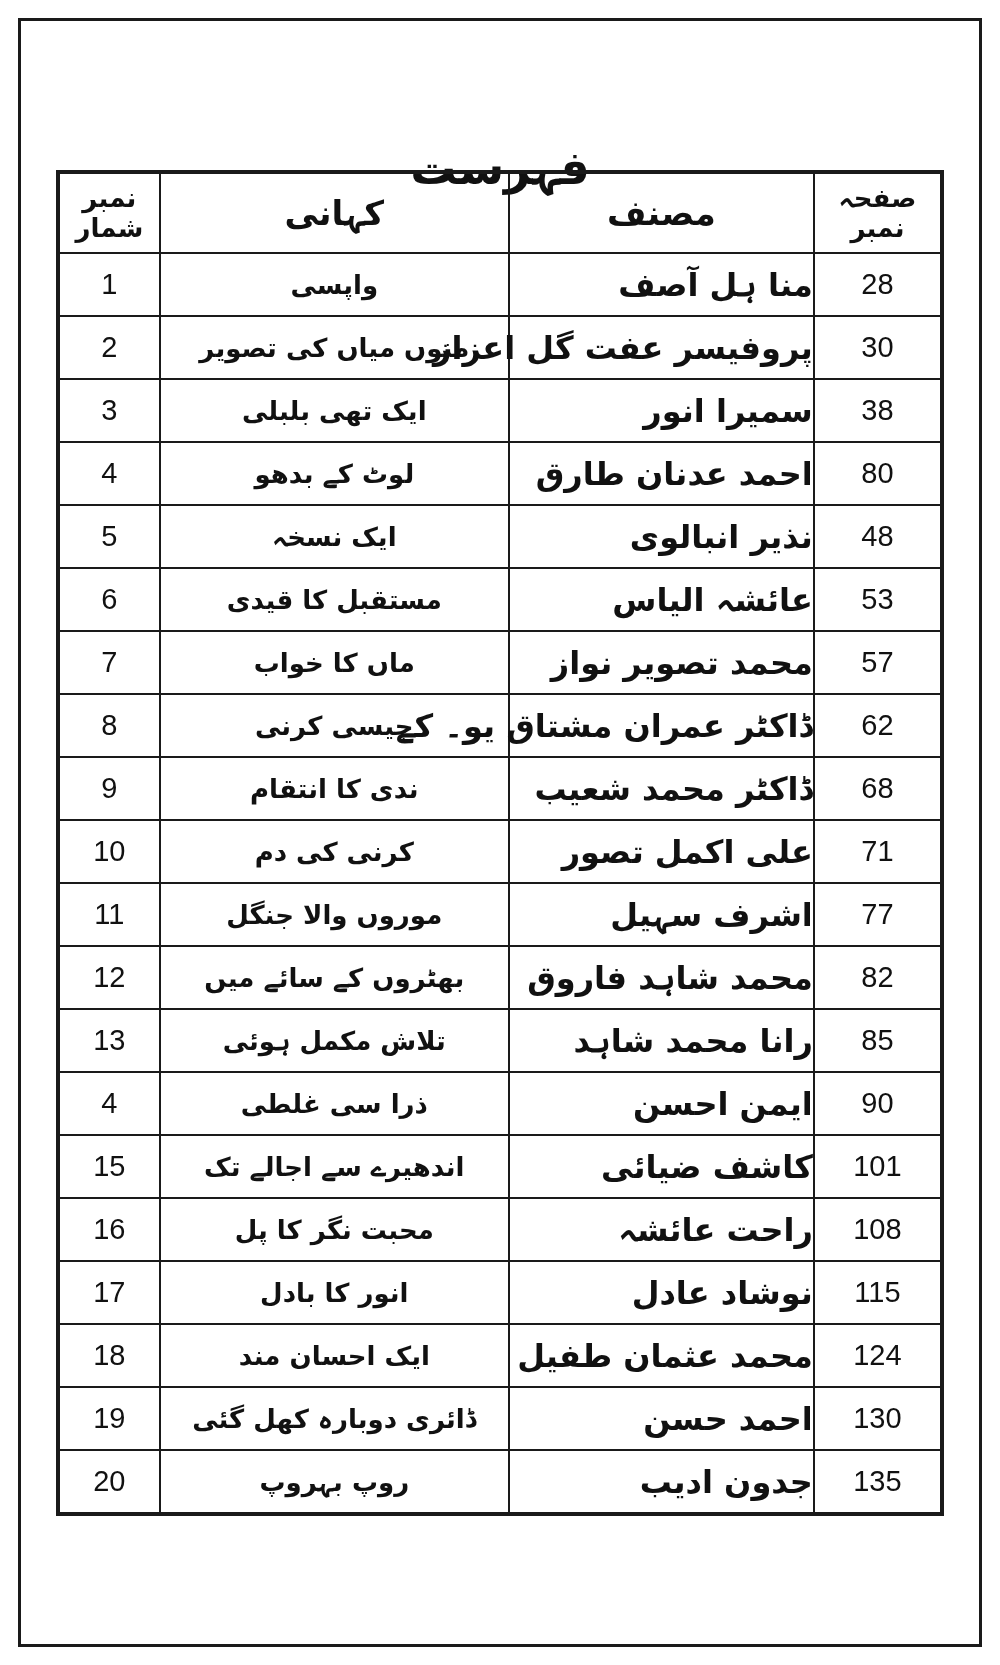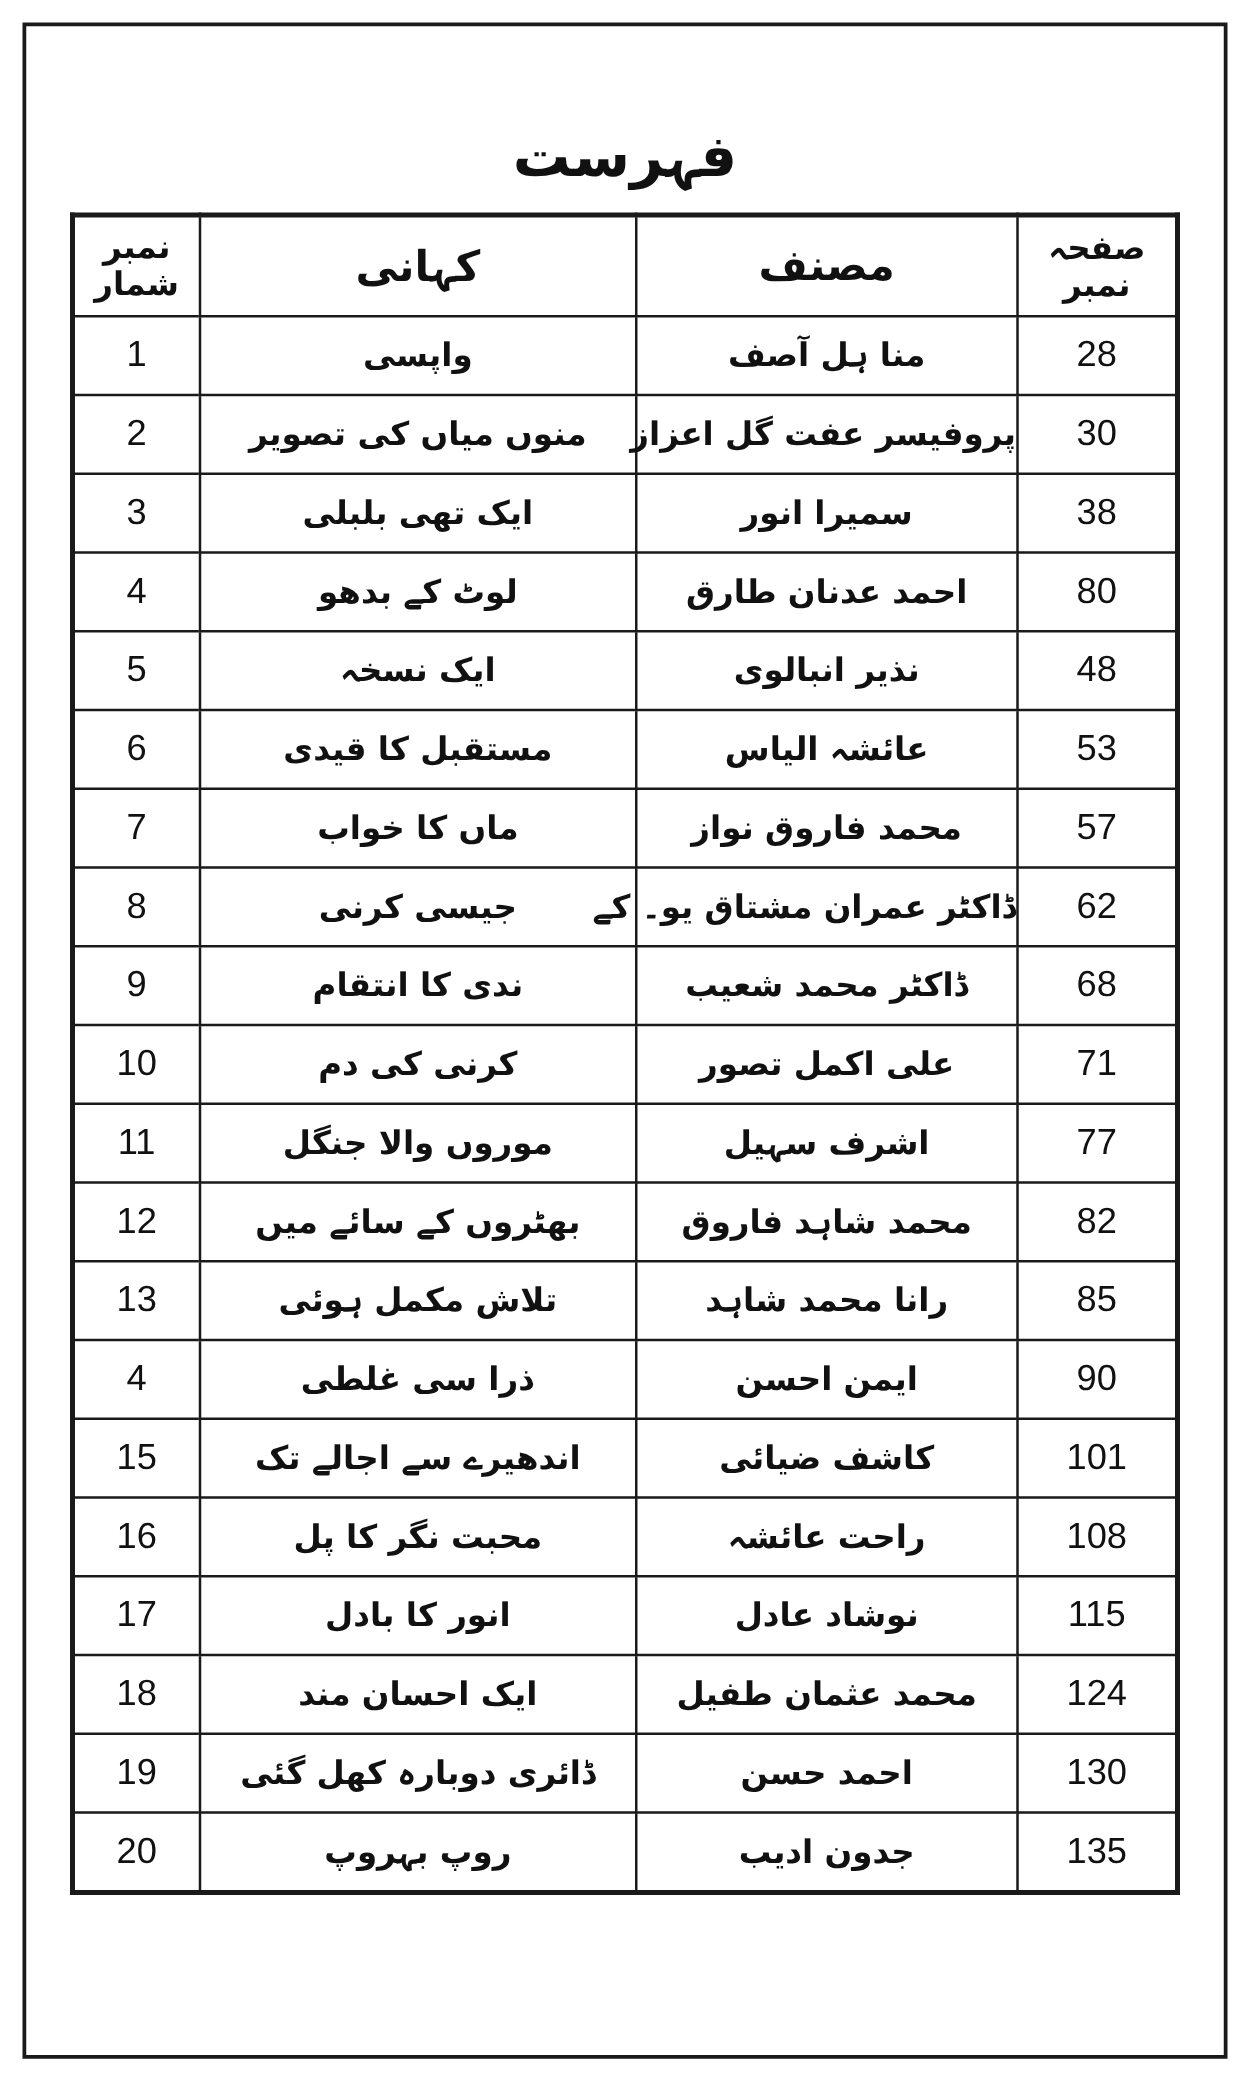--- a/index.html
+++ b/index.html
@@ -30,21 +30,21 @@
     top: 30px;
     width: 940px;
     height: 1605px;
     box-sizing: border-box;
   }
   .doc-title {
     text-align: center;
     font-size: 46px;
     font-weight: bold;
     line-height: 1;
-    margin-top: 72px;
+    margin-top: 115px;
     margin-bottom: 28px;
     letter-spacing: 0;
     font-family: "DejaVu Sans", "Liberation Sans", sans-serif;
   }
   .toc-wrap {
     position: absolute;
     left: 26px;
     top: 140px;
     width: 888px;
   }
@@ -86,21 +86,22 @@
   tbody td.num,
   tbody td.page {
     font-family: "Liberation Sans", sans-serif;
     font-weight: normal;
     font-size: 29px;
   }
   tbody td.story {
     font-size: 26px;
   }
   tbody td.author {
-    font-size: 26px;
+    font-size: 32px;
+    text-align: right;
   }
 </style>
 </head>
 <body>
 
 <div class="page-border"></div>
 
 <div class="page-inner">
 
   <div class="doc-title">فہرست</div>
@@ -153,21 +154,21 @@
             <td class="num">5</td>
           </tr>
           <tr>
             <td class="page">53</td>
             <td class="author">عائشہ الیاس</td>
             <td class="story">مستقبل کا قیدی</td>
             <td class="num">6</td>
           </tr>
           <tr>
             <td class="page">57</td>
-            <td class="author">محمد فاروق نواز</td>
+            <td class="author">محمد تصویر نواز</td>
             <td class="story">ماں کا خواب</td>
             <td class="num">7</td>
           </tr>
           <tr>
             <td class="page">62</td>
             <td class="author">ڈاکٹر عمران مشتاق یو۔ کے</td>
             <td class="story">جیسی کرنی</td>
             <td class="num">8</td>
           </tr>
           <tr>

